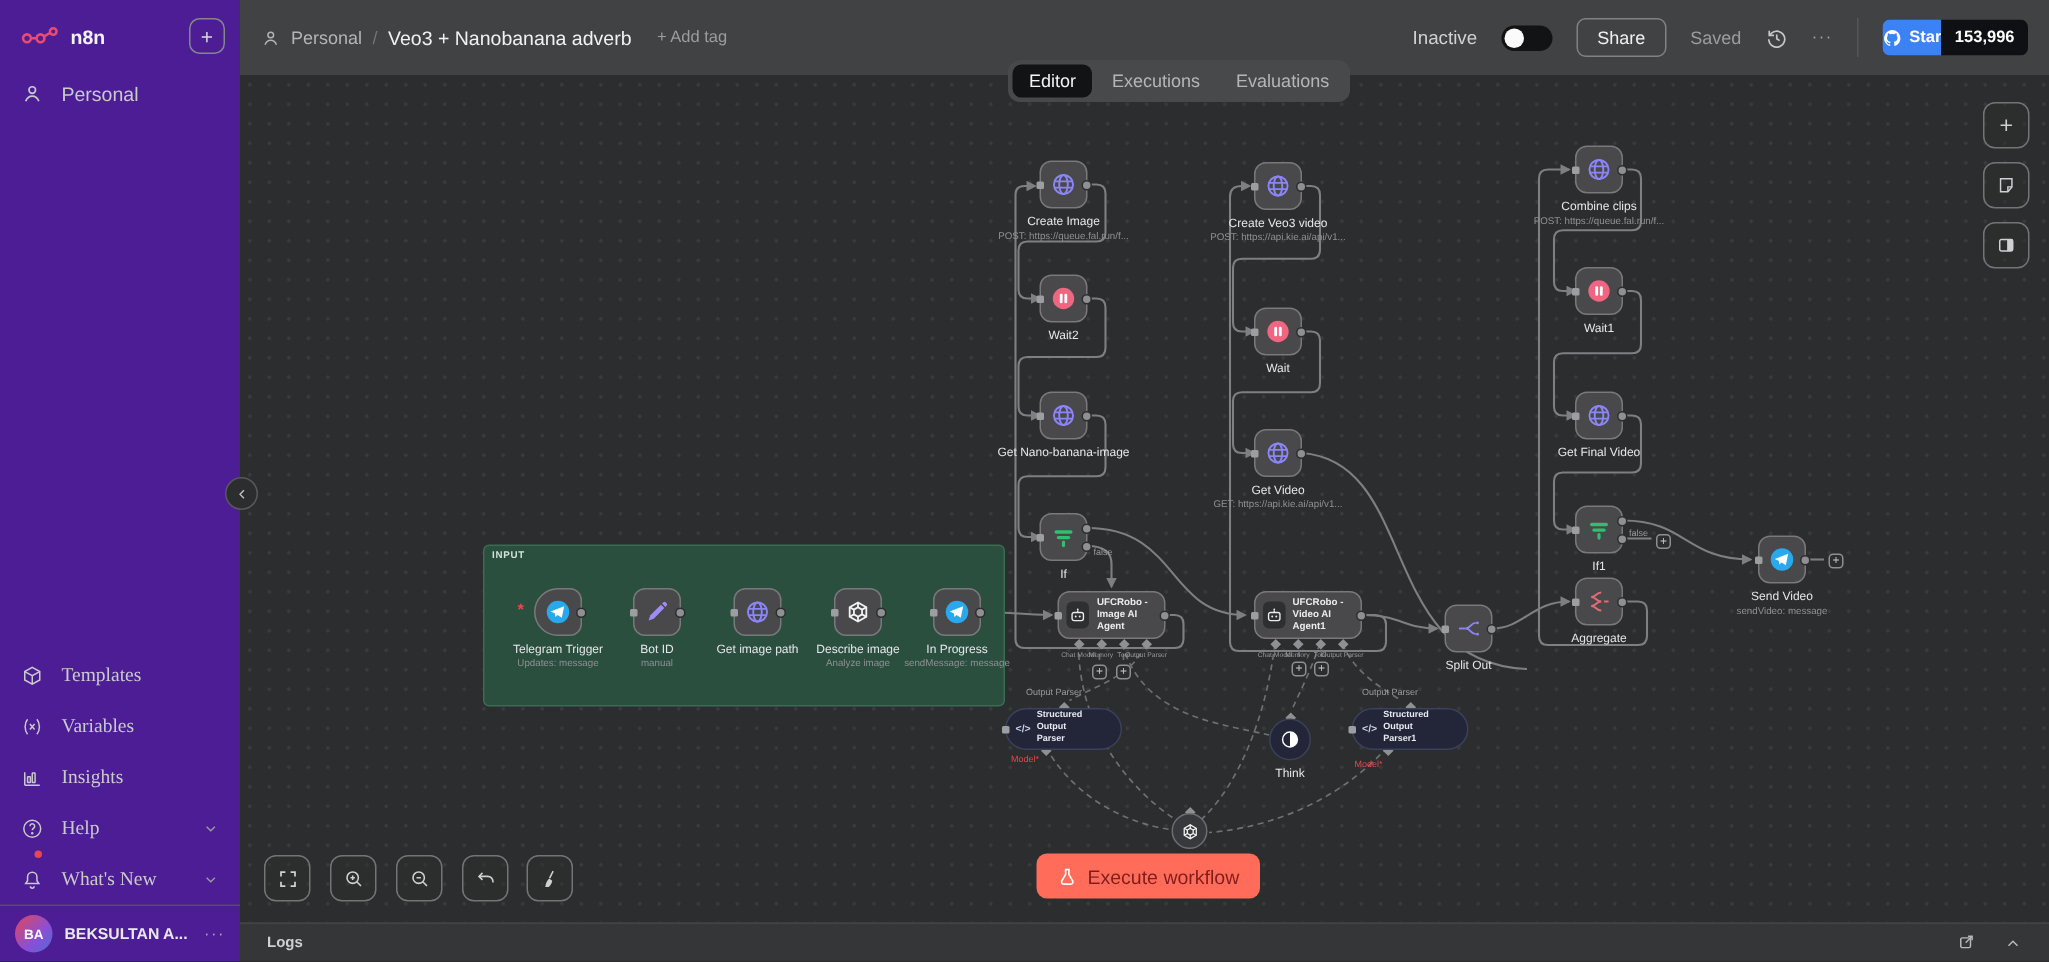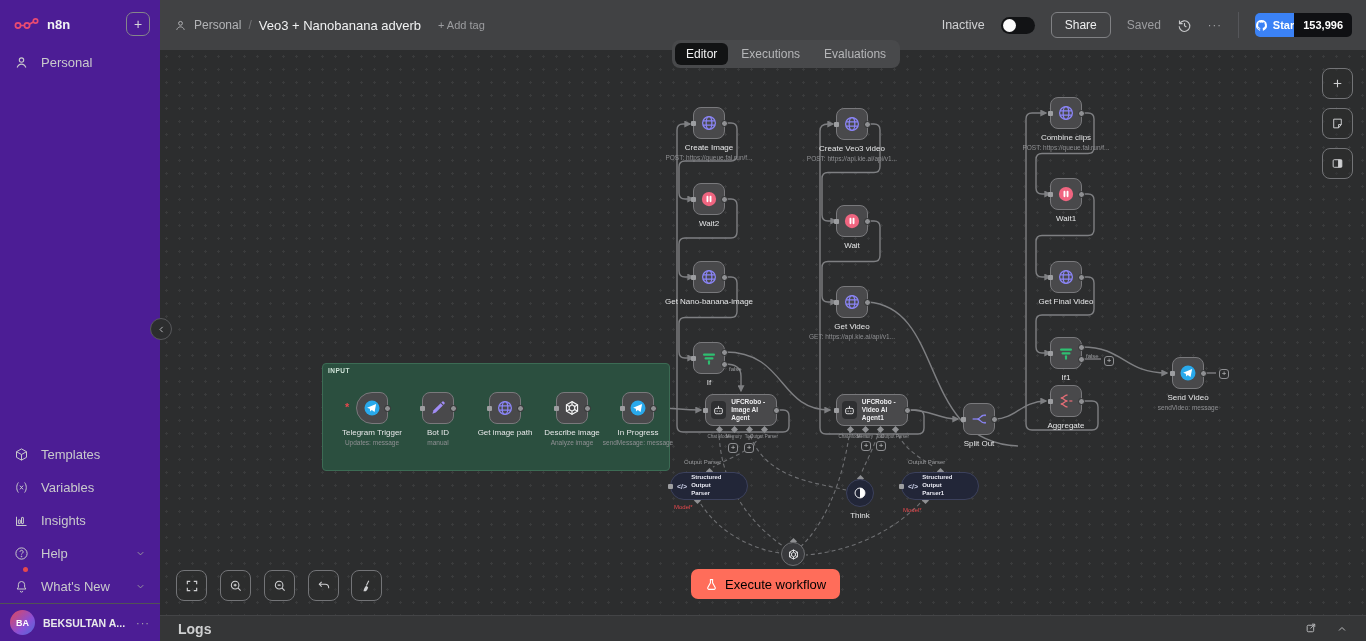--- a/index.html
+++ b/index.html
@@ -12,21 +12,21 @@
   #wires{position:absolute;left:0;top:0;pointer-events:none;}
   
   #sidebar{position:absolute;left:0;top:0;width:160px;height:641px;background:#4c1d95;z-index:30;}
   .logo-row{display:flex;align-items:center;gap:7px;padding:12px 10px 10px 14px;}
   .logo-name{color:#f2f3f4;font-weight:bold;font-size:13px;flex:1;}
   .sq-btn{width:24px;height:24px;border:1px solid #85868a;border-radius:7px;color:#d6d7d9;
     display:flex;align-items:center;justify-content:center;font-size:14px;cursor:pointer;background:transparent;}
   .side-item{display:flex;align-items:center;gap:12px;padding:9px 14px;font-size:13px;color:#c9cacc;cursor:pointer;}
   .side-item svg{flex:0 0 auto;}
   .side-item .grow{flex:1;}
-  .side-bottom{position:absolute;left:0;bottom:38px;width:160px;}
+  .side-bottom{position:absolute;left:0;bottom:38px;width:160px;font-family:Liberation Serif, serif;}
   .chev{color:#9a9b9e;}
   .user-row{position:absolute;left:0;bottom:0;width:160px;height:38px;border-top:1px solid #515255;
     display:flex;align-items:center;gap:8px;padding:0 10px;box-sizing:border-box;}
   .avatar{width:25px;height:25px;border-radius:50%;background:linear-gradient(135deg,#e0475a,#8a4fd6 60%,#4f6bd6);
     color:#fff;font-size:9px;font-weight:bold;display:flex;align-items:center;justify-content:center;}
   .user-name{font-size:10.5px;font-weight:bold;color:#e8e9ea;flex:1;white-space:nowrap;overflow:hidden;}
   .dots{color:#a7a8ab;font-size:11px;letter-spacing:1px;cursor:pointer;}
   #collapse{position:absolute;left:150px;top:318px;width:20px;height:20px;border-radius:50%;
     background:#2c2d2e;border:1px solid #57585b;z-index:40;display:flex;align-items:center;justify-content:center;cursor:pointer;}
   .badge-dot{position:absolute;width:5px;height:5px;background:#e5484d;border-radius:50%;margin-left:9px;margin-top:-12px;}
@@ -50,21 +50,21 @@
   .star-left{background:#3b82f6;display:flex;align-items:center;gap:5px;padding:0 0;color:#fff;font-size:11px;font-weight:bold;}
   .star-right{background:#0f1013;display:flex;align-items:center;padding:0 9px;color:#fff;font-size:11px;font-weight:bold;}
   
   #tabs{position:absolute;left:672px;top:40px;z-index:25;background:#48494b;border-radius:8px;padding:3px;display:flex;gap:2px;}
   .tab{font-size:12px;color:#b5b6b8;padding:4px 11px;border-radius:6px;cursor:pointer;white-space:nowrap;}
   .tab.active{background:#121314;color:#f4f4f5;}
   
   .canvas-btn{position:absolute;width:29px;height:29px;border:1px solid #737477;border-radius:8px;z-index:15;
     display:flex;align-items:center;justify-content:center;cursor:pointer;color:#cfd0d2;background:rgba(44,45,46,.4);}
   #exec-btn{position:absolute;left:691px;top:569px;height:30px;padding:0 14px;background:#ff6d5a;border:none;border-radius:7px;
-    color:#000000;font-size:13px;display:flex;align-items:center;gap:7px;z-index:15;cursor:pointer;font-family:inherit;}
+    color:#7f1d1d;font-size:13px;display:flex;align-items:center;gap:7px;z-index:15;cursor:pointer;font-family:inherit;}
   #group-box{position:absolute;left:322px;top:363px;width:346px;height:106px;background:#2b4f3f;border:1px solid #3c6b54;
     border-radius:4px;z-index:1;}
   #group-box .glabel{font-size:6.5px;font-weight:bold;color:#cfe3d8;padding:3px 5px;letter-spacing:.5px;}
   
   .node{position:absolute;background:#49494b;border:1px solid #79797c;border-radius:8px;z-index:10;box-sizing:border-box;
     display:flex;align-items:center;justify-content:center;cursor:pointer;}
   .node.trigger{border-radius:16px 8px 8px 16px;}
   .node.agent{justify-content:flex-start;gap:5px;padding:0 5px;}
   .agent-badge{width:18px;height:18px;background:#2e2f31;border-radius:4px;display:flex;align-items:center;justify-content:center;}
   .agent-label{font-size:6.5px;font-weight:bold;color:#ececee;white-space:pre-line;line-height:1.25;}
@@ -82,21 +82,21 @@
   .nlabel{font-size:8px;font-weight:normal;color:#e6e7e8;line-height:1.2;}
   .nsub{font-size:6.5px;color:#8f9093;margin-top:1px;}
   .diamond{position:absolute;width:5px;height:5px;background:#8f9093;transform:rotate(45deg);z-index:9;}
   .portlbl{position:absolute;font-size:4.5px;color:#97989b;transform:translateX(-50%);z-index:9;white-space:nowrap;}
   .wlabel{position:absolute;font-size:6px;color:#9b9c9f;z-index:9;white-space:nowrap;}
   .wlabel.accent{color:#e5484d;}
   #pin-mark{position:absolute;left:345px;top:401px;color:#e5484d;font-size:11px;font-weight:bold;z-index:9;}
   
   #logsbar{position:absolute;left:160px;bottom:0;right:0;height:26px;background:#353637;border-top:1px solid #434446;
     display:flex;align-items:center;padding:0 18px;box-sizing:border-box;z-index:20;}
-  #logsbar .ltitle{font-size:14px;font-weight:bold;color:#cfd0d1;flex:1;}
+  #logsbar .ltitle{font-size:10px;font-weight:bold;color:#cfd0d1;flex:1;}
   svg{display:block;}
 </style>
 </head>
 <body>
 
 <div id="app">
 
   <aside id="sidebar">
     <div class="logo-row">
       <span>

